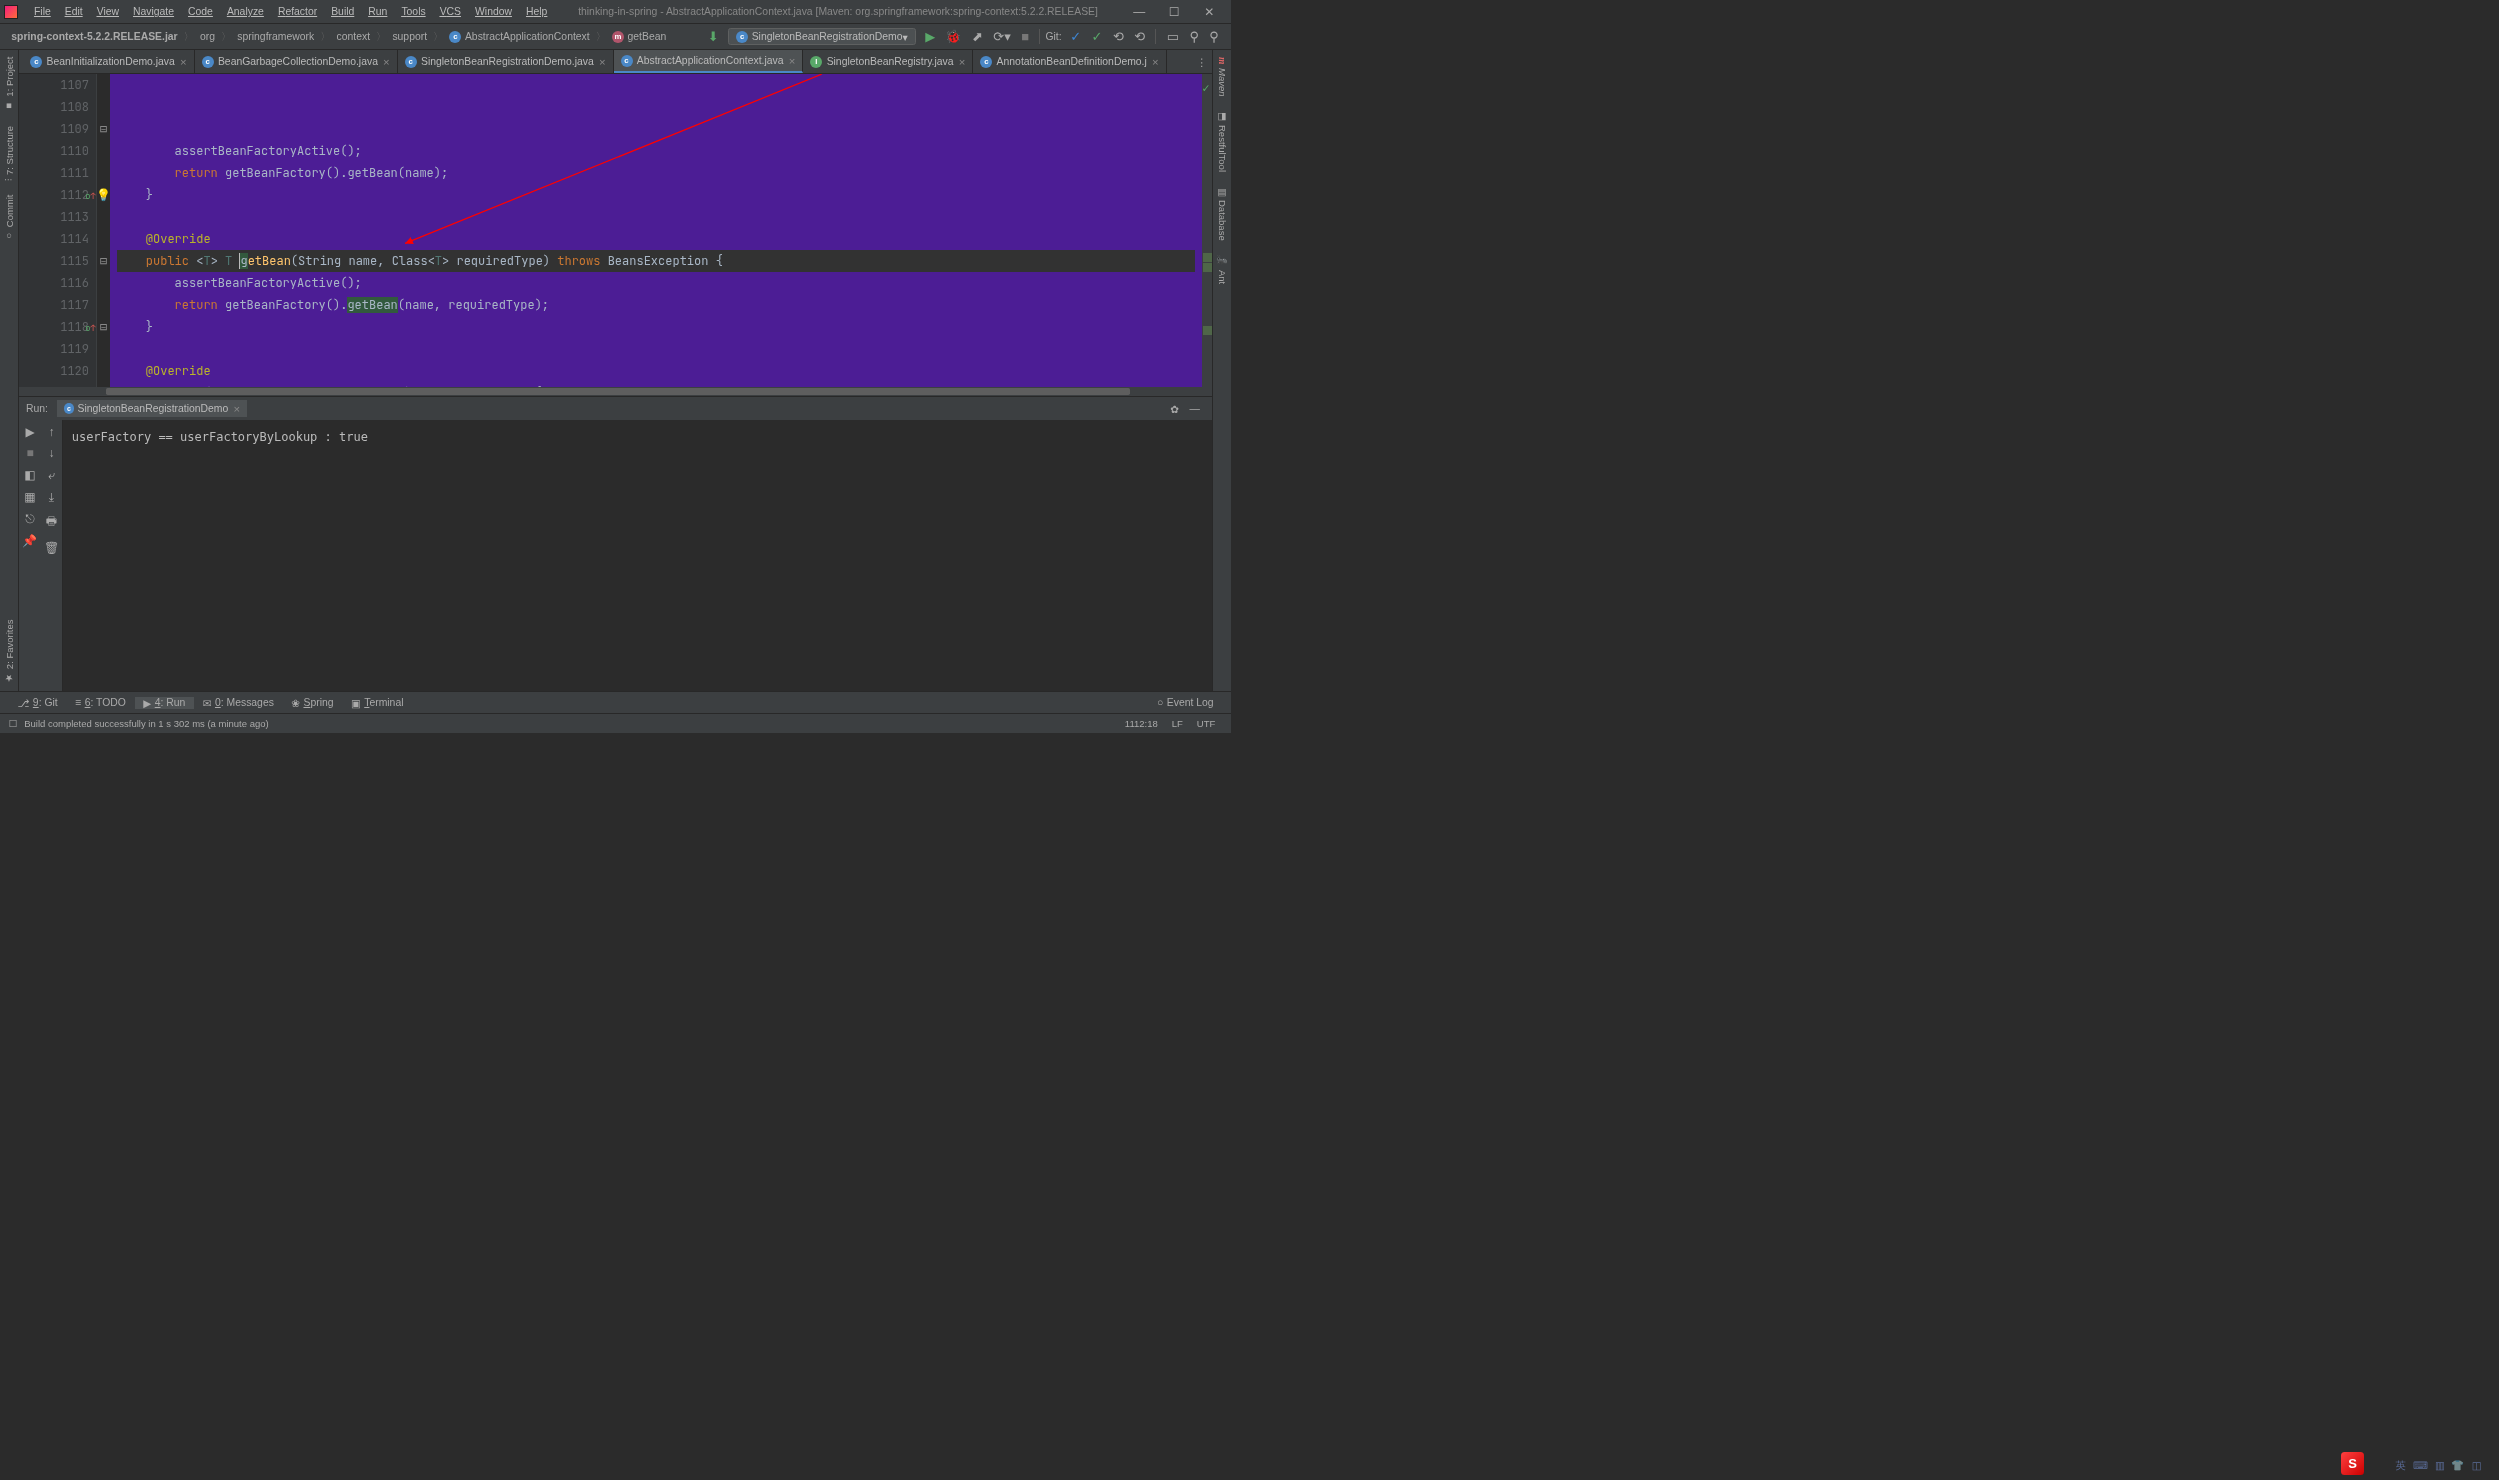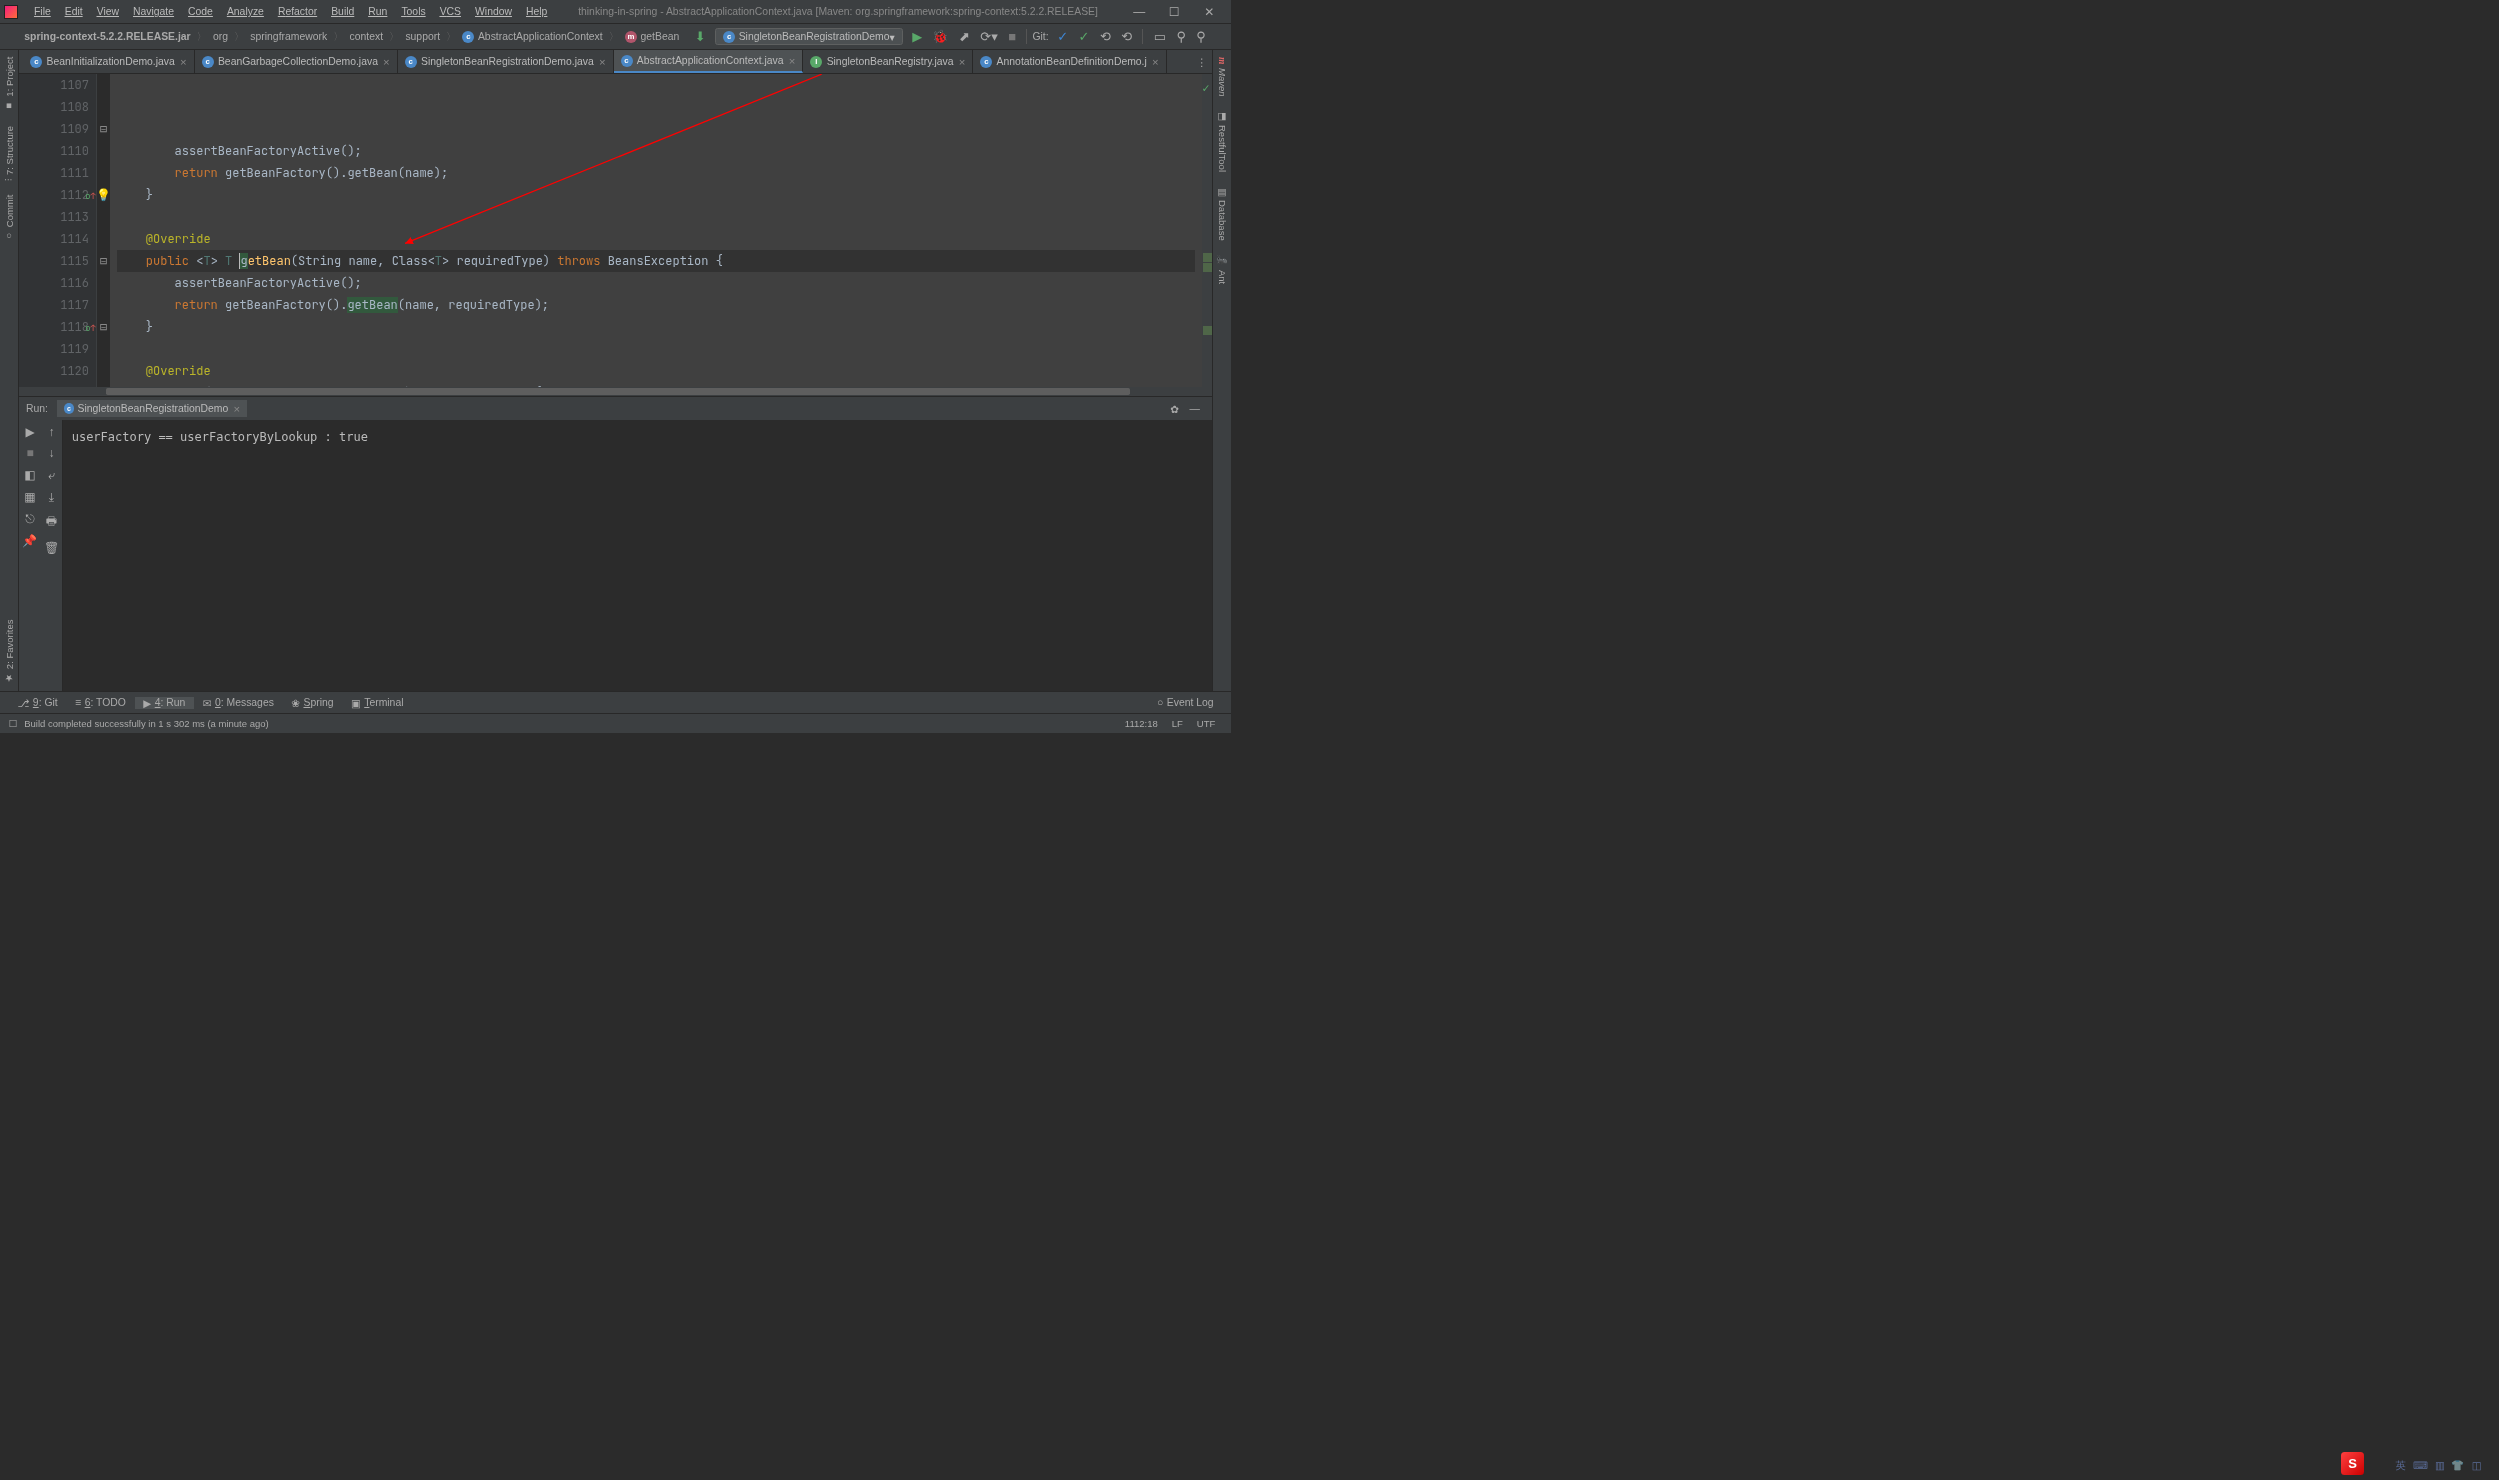--- a/index.html
+++ b/index.html
@@ -34,21 +34,21 @@
 }
 .menu-item u { text-decoration: underline; }
 .window-title { flex: 1; text-align: center; color: #888; font-size: 10.4px; }
 .win-btn { width: 35px; text-align: center; color: #aaa; cursor: pointer; font-size: 12px; }
 
 .nav-bar {
   height: 26px;
   background: #3c3f41;
   display: flex;
   align-items: center;
-  padding: 0 20px;
+  padding: 0 7px;
   border-bottom: 0.9px solid #282828;
 }
 .crumb { color: #aaa; padding: 0 4.3px; display: flex; align-items: center; }
 .crumb-sep { color: #666; padding: 0 1.7px; }
 .crumb-icon { width: 12px; height: 12px; border-radius: 50%; margin-right: 3.5px; display: inline-flex; align-items: center; justify-content: center; font-size: 7.8px; font-weight: bold; }
 .nav-spacer { flex: 1; }
 .run-config {
   background: #4c5052;
   border: 0.9px solid #5e6060;
   padding: 1.7px 7px;
@@ -118,21 +118,21 @@
 }
 .editor-tab.active {
   background: #4e5254;
   border-bottom: 2.6px solid #4a88c7;
 }
 .tab-icon { width: 12px; height: 12px; margin-right: 4.3px; border-radius: 50%; display: inline-flex; align-items: center; justify-content: center; font-size: 7.8px; font-weight: bold; }
 .tab-close { margin-left: 5.2px; color: #888; font-size: 11.3px; }
 .tab-bar-show-more { padding: 0 5.2px; color: #aaa; cursor: pointer; }
 
 .editor-split { flex: 1; display: flex; flex-direction: column; min-height: 0; }
-.code-pane { flex: 1; display: flex; background: #404040; font-family: "JetBrains Mono", "Consolas", monospace; font-size: 12px; line-height: 22px; overflow: hidden; position: relative; }
+.code-pane { flex: 1; display: flex; background: #4c1d95; font-family: "JetBrains Mono", "Consolas", monospace; font-size: 12px; line-height: 22px; overflow: hidden; position: relative; }
 .gutter {
   background: #313335;
   min-width: 78px;
   padding: 0 7px 0 8.7px;
   color: #606366;
   text-align: right;
   border-right: 0.9px solid #3c3f41;
   user-select: none;
   position: relative;
 }

